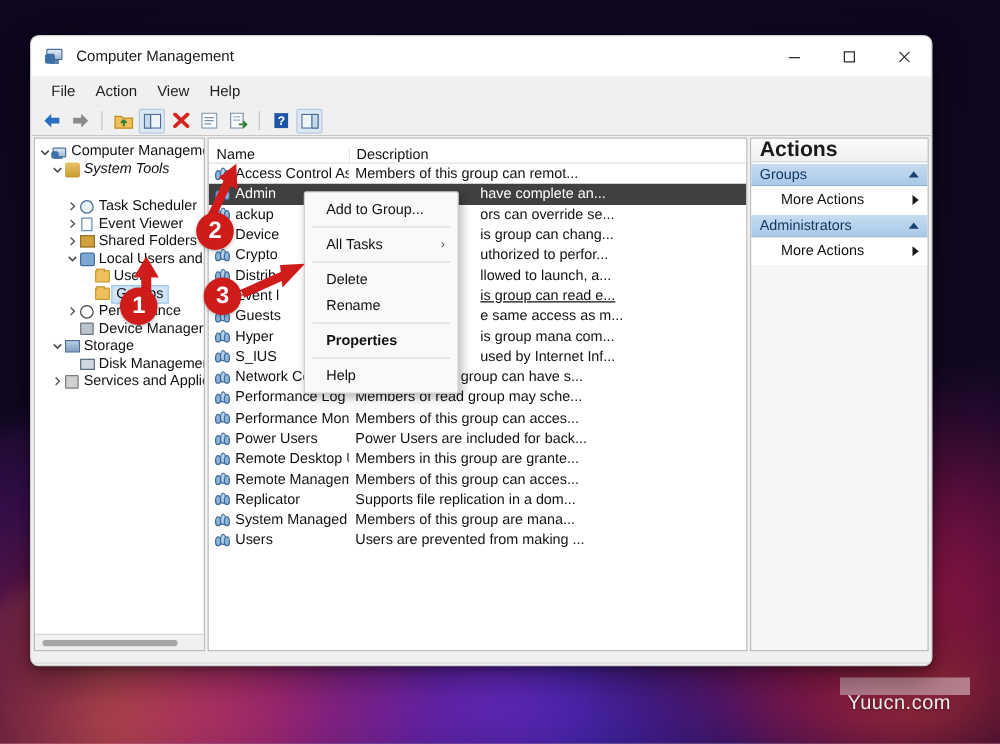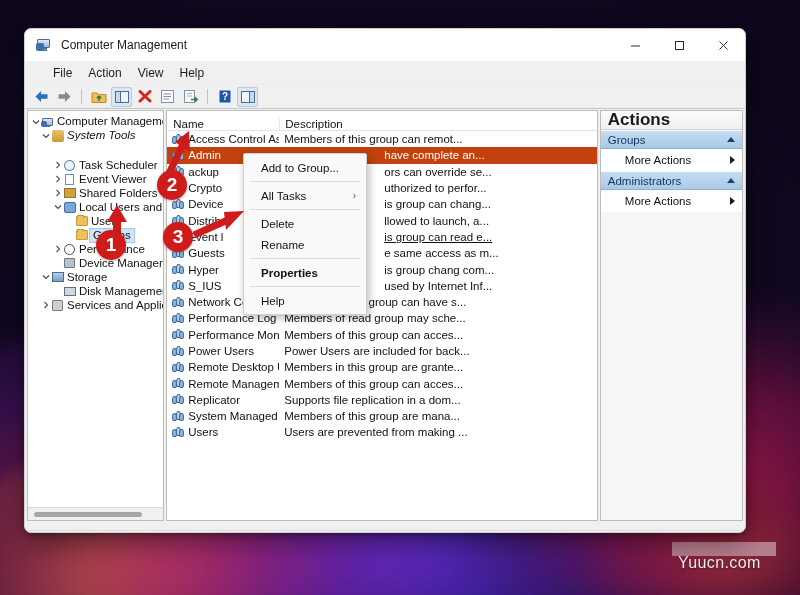--- a/index.html
+++ b/index.html
@@ -157,21 +157,21 @@
     display: flex; align-items: center; justify-content: center;
     color: #2b2b2b;
   }
   .cap-btn svg { display: block; }
 
   #menubar {
     height: 24px;
     background: #f0f0f0;
     display: flex;
     align-items: center;
-    padding-left: 20px;
+    padding-left: 8px;
     border-bottom: 1px solid #ececec;
   }
   .menu-item {
     font-size: 12px;
     color: #1d1d1d;
     padding: 2px 8px;
   }
 
   #toolbar {
     height: 24px;
@@ -271,21 +271,21 @@
   }
   .col-name { width: 112px; padding-left: 6px; }
   .col-desc { flex: 1; padding-left: 5px; border-left: 1px solid #e8e8e8; margin-top: 10px; }
   #list-rows { font-size: 11.5px; color: #111; }
   .lrow {
     display: flex;
     align-items: center;
     height: 16.3px;
     white-space: nowrap;
   }
-  .lrow.sel { background: #c2410c; color: #ffffff; }
+  .lrow.sel { background: #404040; color: #ffffff; }
   .lcell-name {
     width: 112px;
     display: flex; align-items: center;
     padding-left: 5px;
     overflow: hidden;
   }
   .lcell-desc {
     flex: 1;
     padding-left: 5px;
     overflow: hidden;
@@ -717,44 +717,44 @@
             <div class="lcell-desc" style="padding-left:105px;">ors can override se...</div>
           </div>
 
           <div class="lrow">
             <div class="lcell-name">
               <span class="grp-icon">
                   <i class="p1"></i>
                   <i class="p2"></i>
                   <i class="p3"></i>
                 </span>
+              <span>Device</span>
+            </div>
+            <div class="lcell-desc" style="padding-left:105px;">is group can chang...</div>
+          </div>
+
+          <div class="lrow">
+            <div class="lcell-name">
+              <span class="grp-icon">
+                  <i class="p1"></i>
+                  <i class="p2"></i>
+                  <i class="p3"></i>
+                </span>
               <span>Crypto</span>
             </div>
             <div class="lcell-desc" style="padding-left:105px;">uthorized to perfor...</div>
           </div>
 
           <div class="lrow">
             <div class="lcell-name">
               <span class="grp-icon">
                   <i class="p1"></i>
                   <i class="p2"></i>
                   <i class="p3"></i>
                 </span>
-              <span>Device</span>
-            </div>
-            <div class="lcell-desc" style="padding-left:105px;">is group can chang...</div>
-          </div>
-
-          <div class="lrow">
-            <div class="lcell-name">
-              <span class="grp-icon">
-                  <i class="p1"></i>
-                  <i class="p2"></i>
-                  <i class="p3"></i>
-                </span>
               <span>Distrib</span>
             </div>
             <div class="lcell-desc" style="padding-left:105px;">llowed to launch, a...</div>
           </div>
 
           <div class="lrow">
             <div class="lcell-name">
               <span class="grp-icon">
                   <i class="p1"></i>
                   <i class="p2"></i>
@@ -779,21 +779,21 @@
 
           <div class="lrow">
             <div class="lcell-name">
               <span class="grp-icon">
                   <i class="p1"></i>
                   <i class="p2"></i>
                   <i class="p3"></i>
                 </span>
               <span>Hyper</span>
             </div>
-            <div class="lcell-desc" style="padding-left:105px;">is group chang com...</div>
+            <div class="lcell-desc" style="padding-left:105px;">is group mana com...</div>
           </div>
 
           <div class="lrow">
             <div class="lcell-name">
               <span class="grp-icon">
                   <i class="p1"></i>
                   <i class="p2"></i>
                   <i class="p3"></i>
                 </span>
               <span>S_IUS</span>

